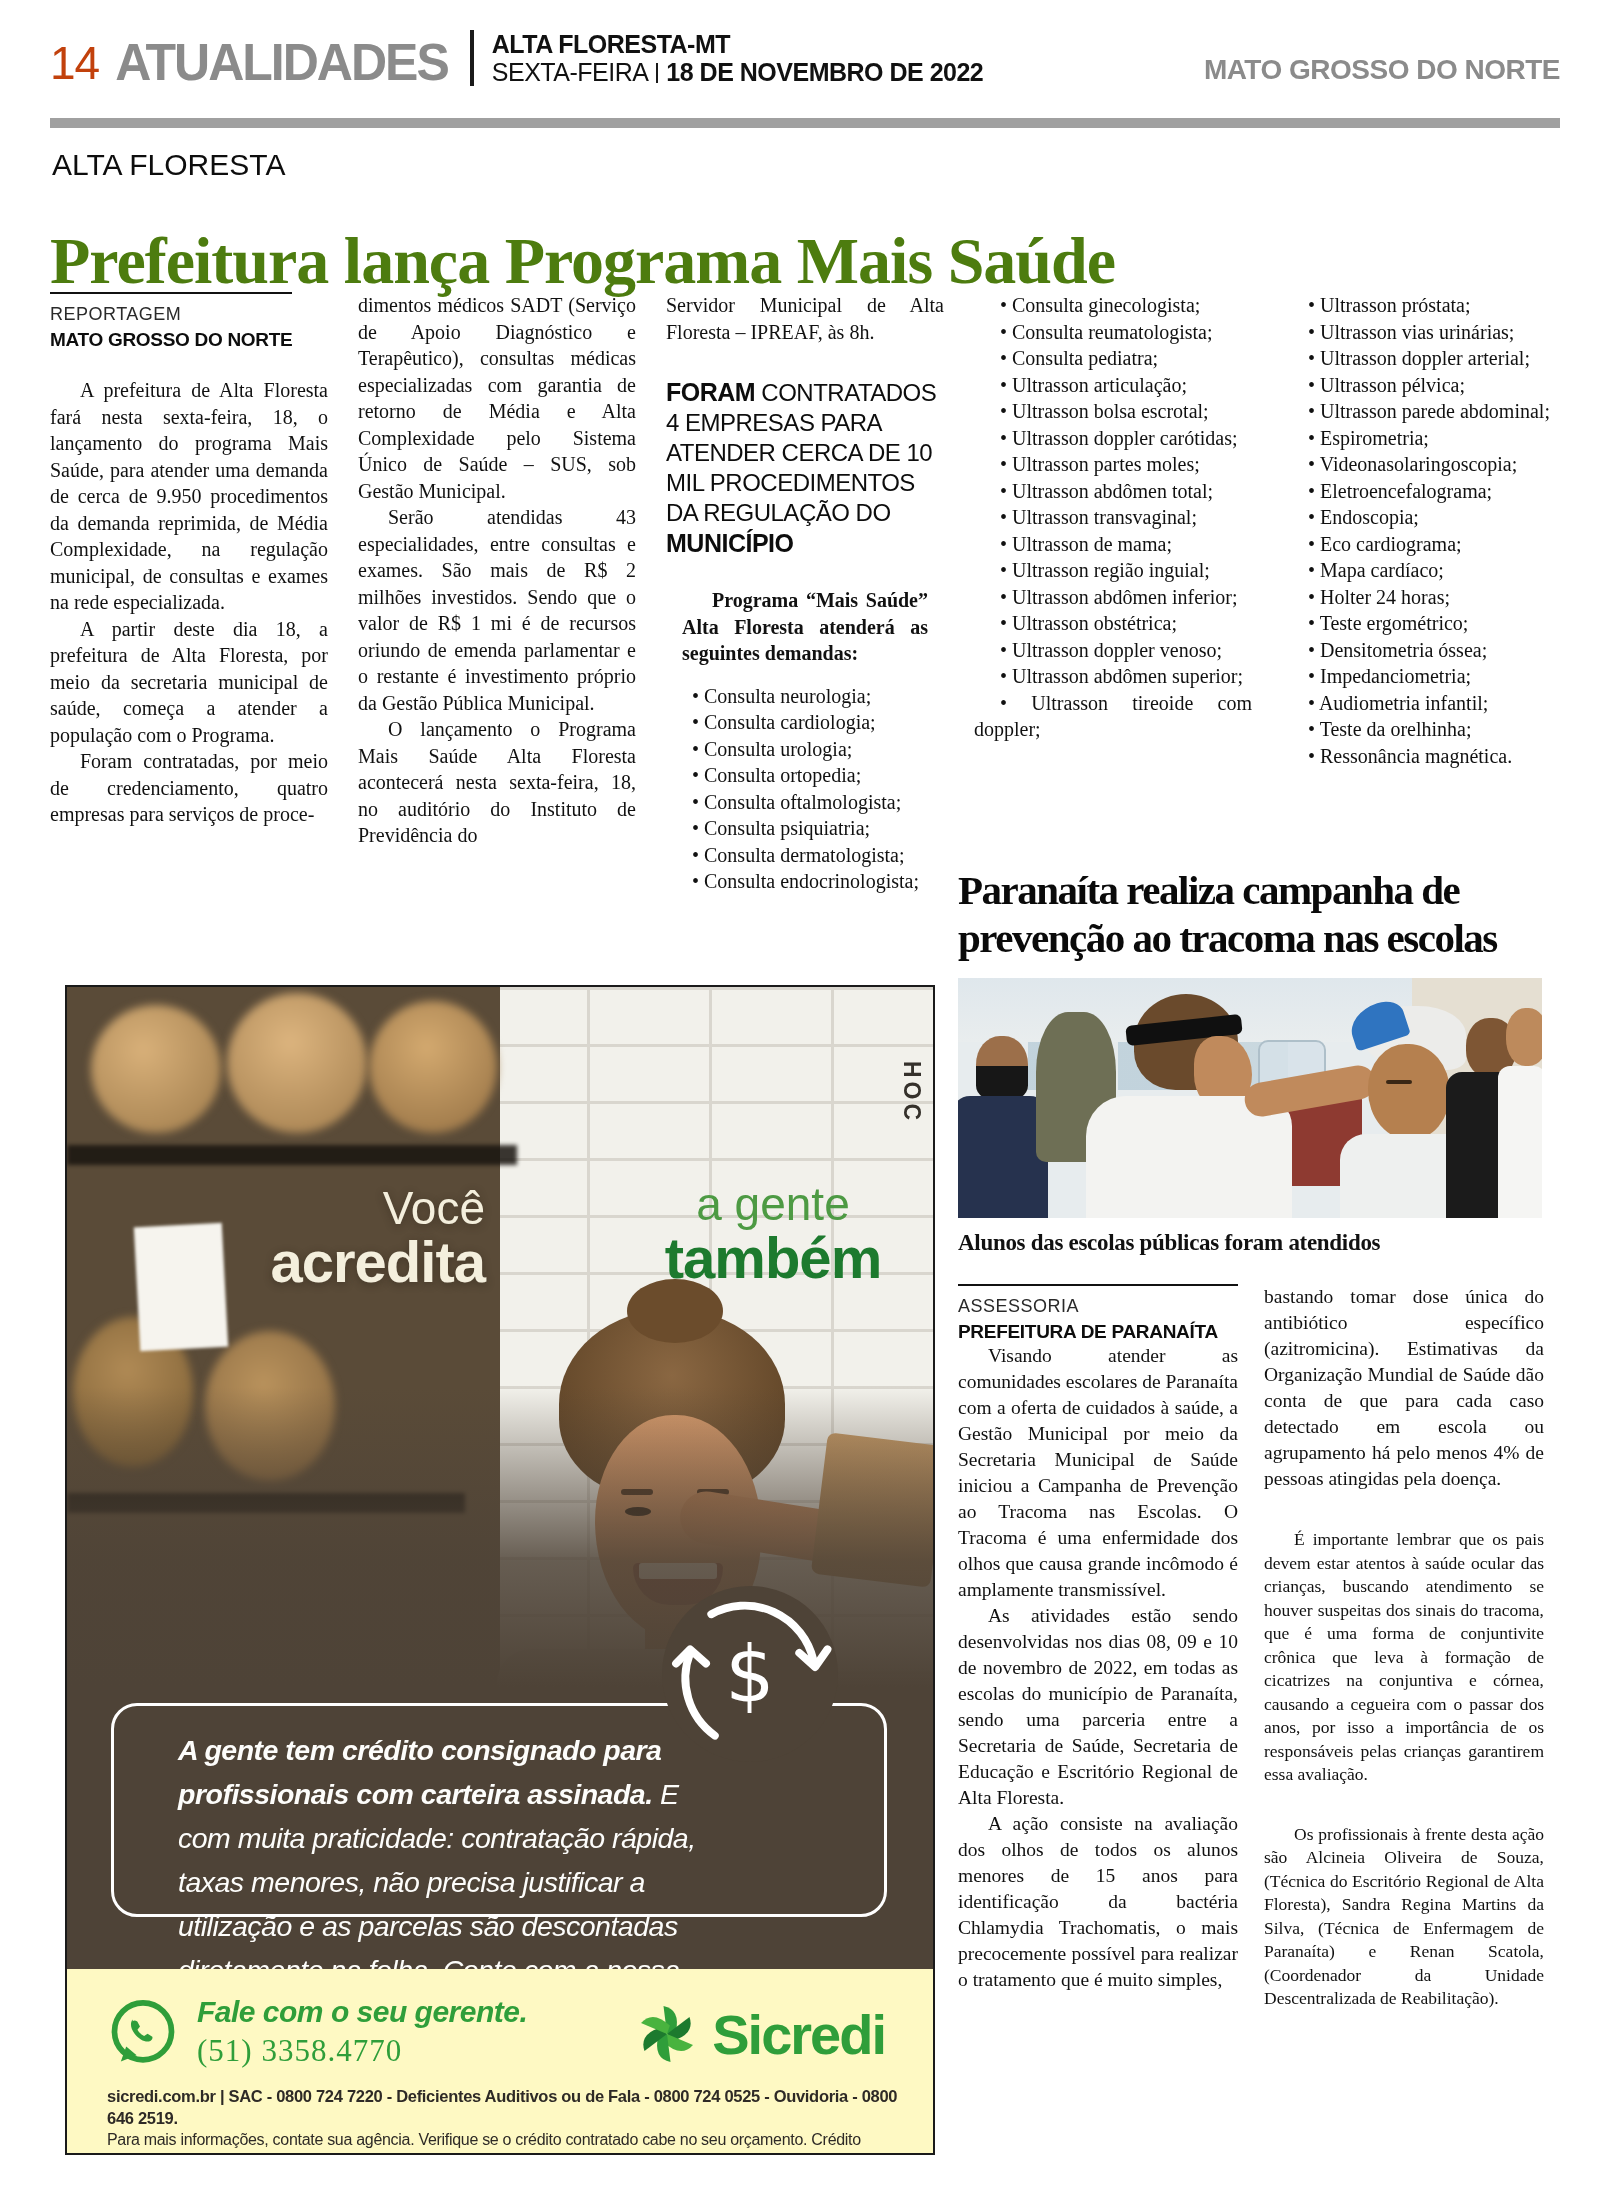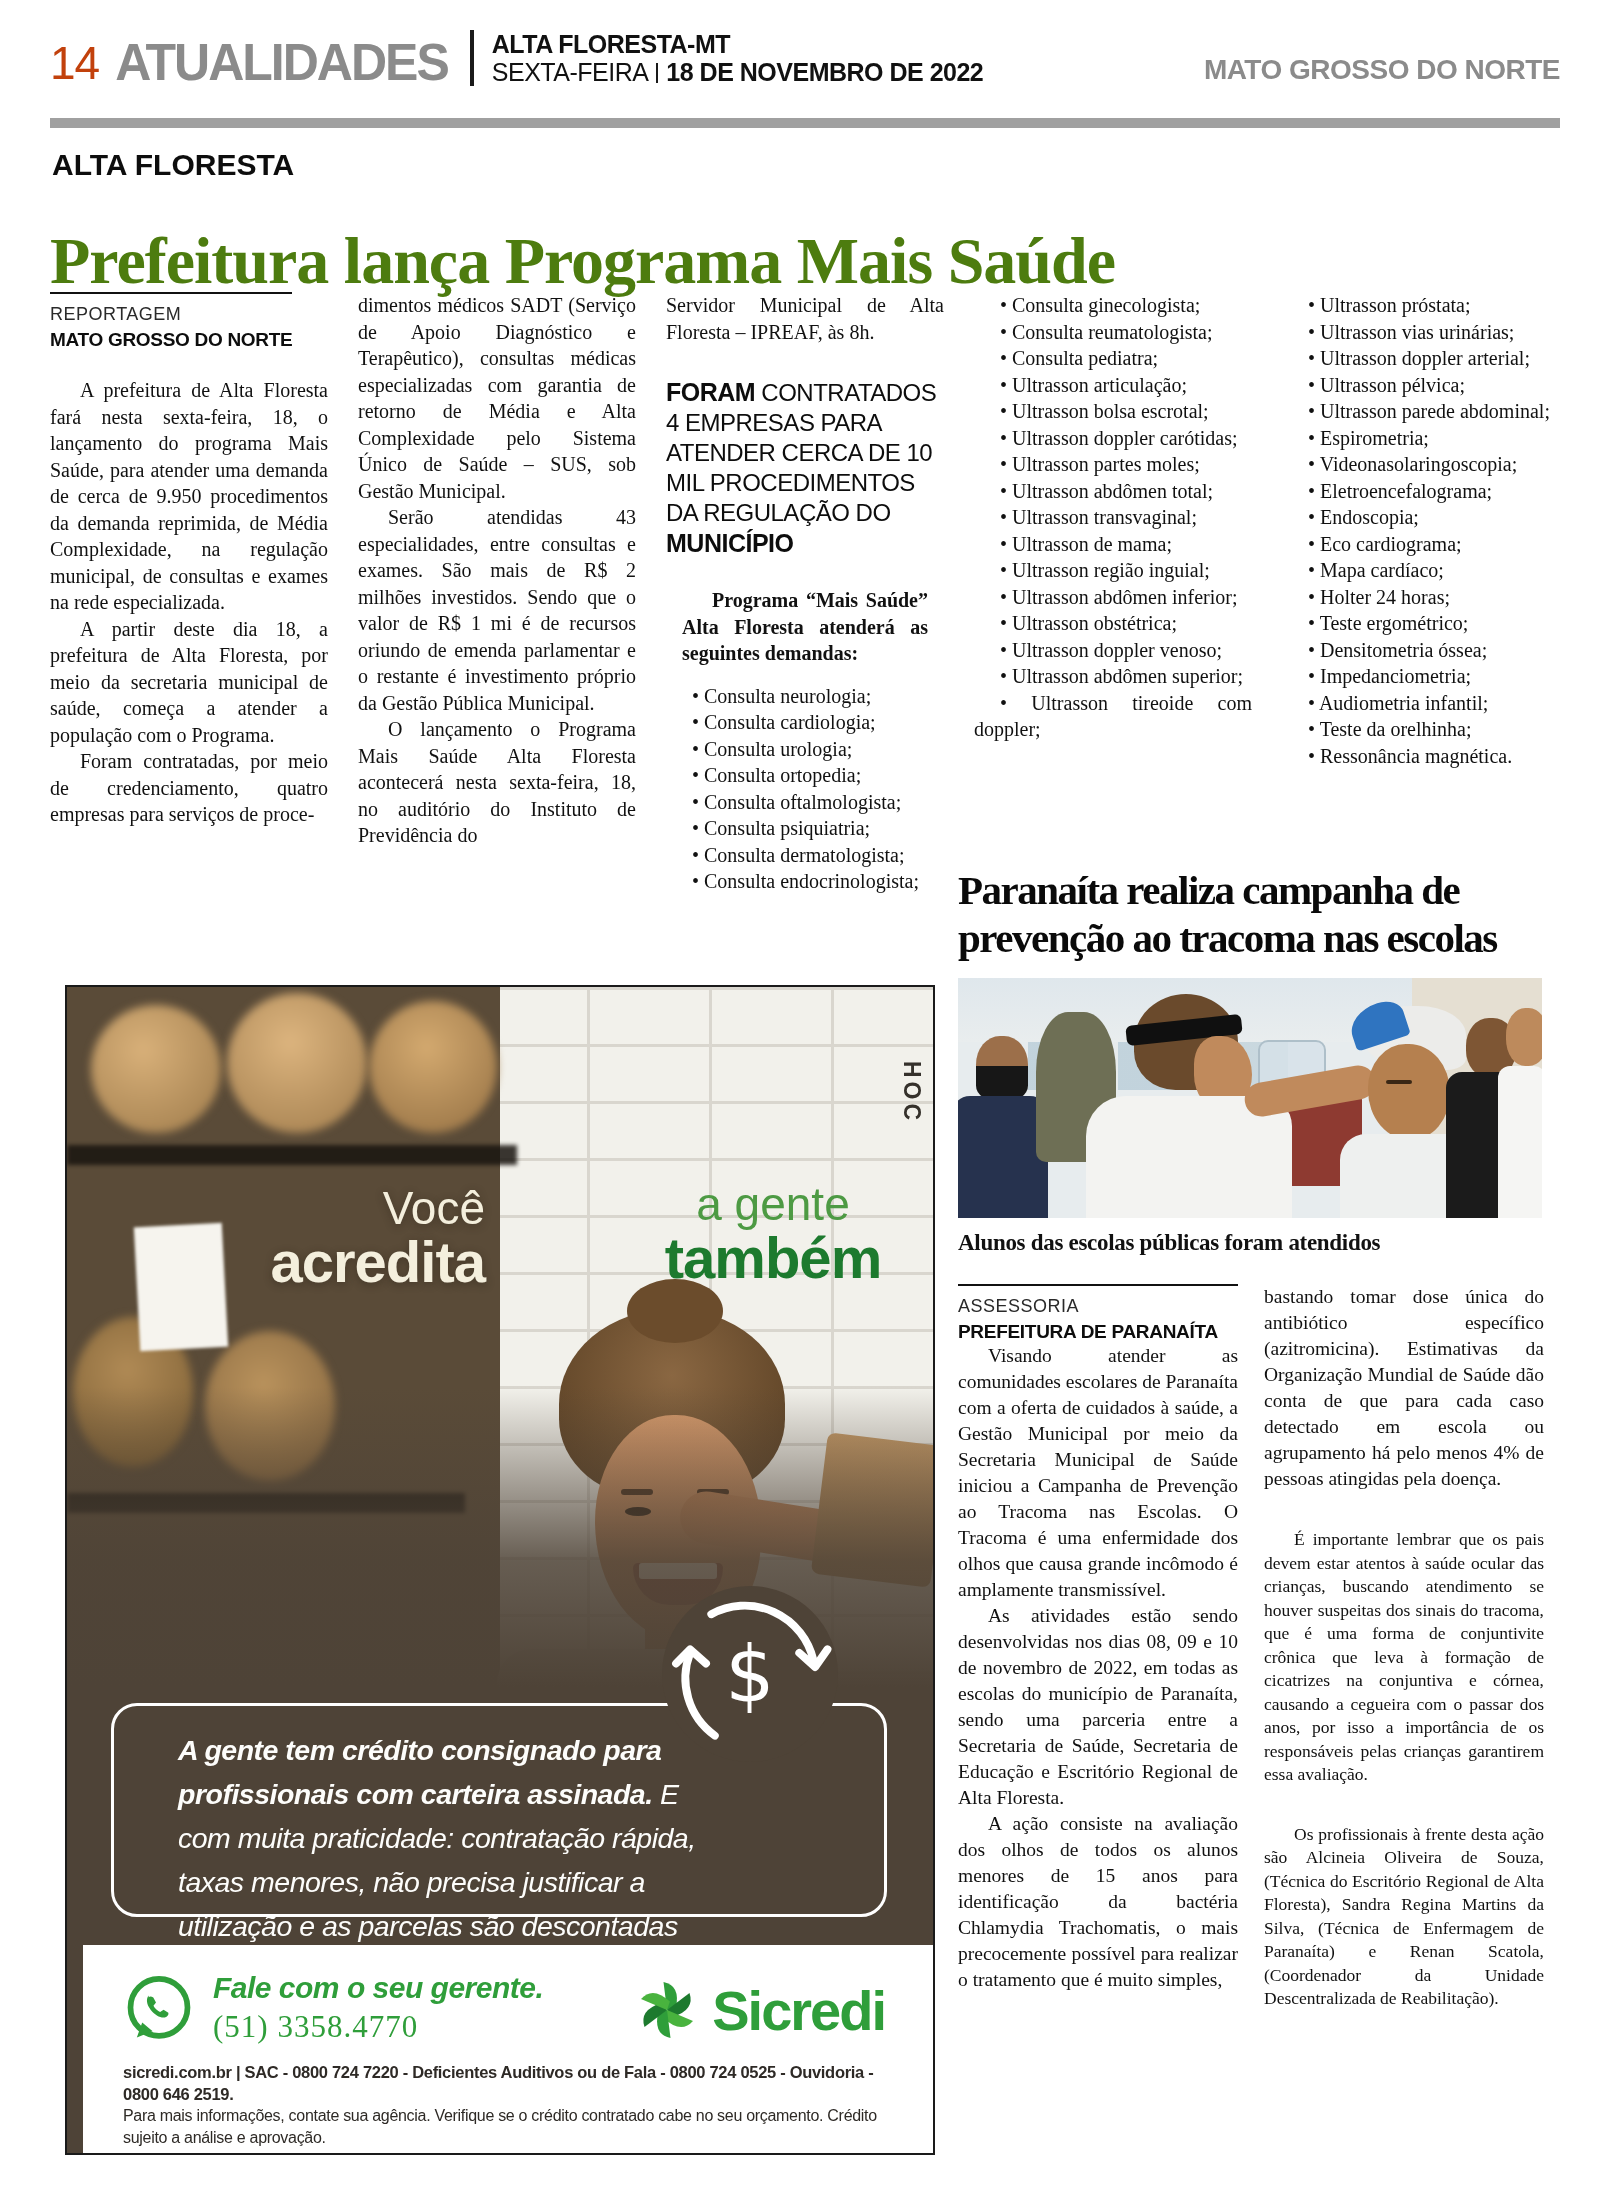--- a/index.html
+++ b/index.html
@@ -10,21 +10,21 @@
   .section{font-family:"Liberation Sans",sans-serif;font-weight:bold;font-size:50px;color:#8b8b8b;line-height:.95;letter-spacing:-2px;margin-left:16px;transform:scaleY(1.05);}
   .mast-div{width:4px;height:56px;background:#1a1a1a;margin:0 18px 0 22px;}
   .edition{font-family:"Liberation Sans",sans-serif;line-height:1.12;}
   .edition .l1{font-weight:bold;font-size:25px;letter-spacing:-.5px;}
   .edition .l2{font-size:25px;letter-spacing:-.5px;}
   .edition .l2 b{font-weight:bold;}
   .edition .bar{display:inline-block;width:2px;height:20px;background:#1a1a1a;margin:0 8px -2px 8px;}
   .brand{margin-left:auto;font-family:"Liberation Sans",sans-serif;font-weight:bold;font-size:28px;color:#8b8b8b;letter-spacing:-.5px;align-self:flex-end;}
   .grayrule{position:absolute;left:50px;top:118px;width:1510px;height:10px;background:#a0a0a0;}
   
-  .kicker{position:absolute;left:52px;top:148px;font-family:"Liberation Sans",sans-serif;font-weight:bold;font-size:30px;letter-spacing:0;color:#0d0d0d;}
+  .kicker{position:absolute;left:52px;top:148px;font-family:"Liberation Sans",sans-serif;font-weight:normal;font-size:30px;letter-spacing:0;color:#0d0d0d;}
   .headline{position:absolute;left:50px;top:184px;width:1510px;font-weight:bold;font-size:66px;line-height:1;letter-spacing:-1px;color:#4d7c0f;}
   
   .cols{position:absolute;left:50px;top:292px;width:1510px;display:flex;gap:30px;}
   .col{flex:1;min-width:0;}
   .byline-rule{width:242px;height:2px;background:#111;margin-bottom:10px;}
   .byline-label{font-family:"Liberation Sans",sans-serif;font-size:18px;color:#2a2a2a;letter-spacing:.5px;}
   .byline-credit{font-family:"Liberation Sans",sans-serif;font-weight:bold;font-size:19px;color:#0d0d0d;margin-top:4px;letter-spacing:-.3px;}
   .body-p p{margin:0;font-size:20px;line-height:26.5px;text-align:justify;text-indent:30px;}
   .cont p:first-child{text-indent:0;}
   .col .first-gap{margin-top:26px;}
@@ -72,21 +72,21 @@
   .claimL .t1{font-size:46px;}
   .claimL .t2{font-size:58px;font-weight:bold;letter-spacing:-1px;}
   .claimR{position:absolute;left:556px;top:194px;width:300px;text-align:center;font-family:"Liberation Sans",sans-serif;line-height:1.02;}
   .claimR .t1{font-size:46px;color:#4d9a43;}
   .claimR .t2{font-size:58px;font-weight:bold;color:#1d7a2e;letter-spacing:-1px;}
   .hoc{position:absolute;right:-10px;top:92px;transform:rotate(90deg);font-family:"Liberation Sans",sans-serif;font-weight:bold;font-size:23px;letter-spacing:4px;color:#35312b;}
   .ad-box{position:absolute;left:44px;top:716px;width:770px;height:208px;border:3px solid #fff;border-radius:26px;}
   .ad-box-text{position:absolute;left:64px;top:22px;right:150px;font-family:"Liberation Sans",sans-serif;font-style:italic;font-size:28.5px;line-height:44px;color:#fdfdfb;letter-spacing:-.5px;}
   .ad-box-text .bb{font-weight:bold;}
   .cycle{position:absolute;right:46px;top:-120px;width:176px;height:176px;background:#4e4337;border-radius:50%;}
-  .ad-band{position:absolute;left:16px;right:0;bottom:0;height:208px;background:#ffffff;}
+  .ad-band{position:absolute;left:0;right:0;bottom:0;height:184px;background:#fef9c3;}
   .wa{position:absolute;left:38px;top:26px;display:flex;gap:16px;align-items:flex-start;}
   .wa-text .cta{font-family:"Liberation Sans",sans-serif;font-weight:bold;font-style:italic;font-size:30px;color:#2f9e3a;letter-spacing:-.5px;}
   .wa-text .phone{font-family:Liberation Serif, serif;font-size:31px;color:#2f9e3a;margin-top:4px;letter-spacing:1px;}
   .slogo{position:absolute;right:48px;top:30px;display:flex;align-items:center;gap:10px;}
   .slogo .word{font-family:"Liberation Sans",sans-serif;font-weight:bold;font-size:56px;color:#2f9e3a;letter-spacing:-2px;}
   .legal{position:absolute;left:40px;right:26px;top:116px;font-family:"Liberation Sans",sans-serif;color:#2e2a26;letter-spacing:-.3px;}
   .legal .l1{font-weight:bold;font-size:16.5px;line-height:22px;}
   .legal .l2{font-size:16px;line-height:22px;}
 </style>
 </head>

